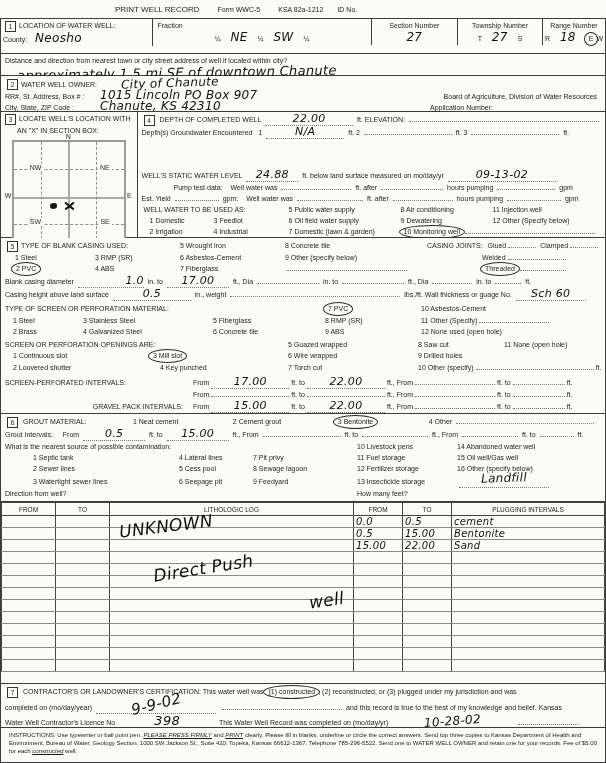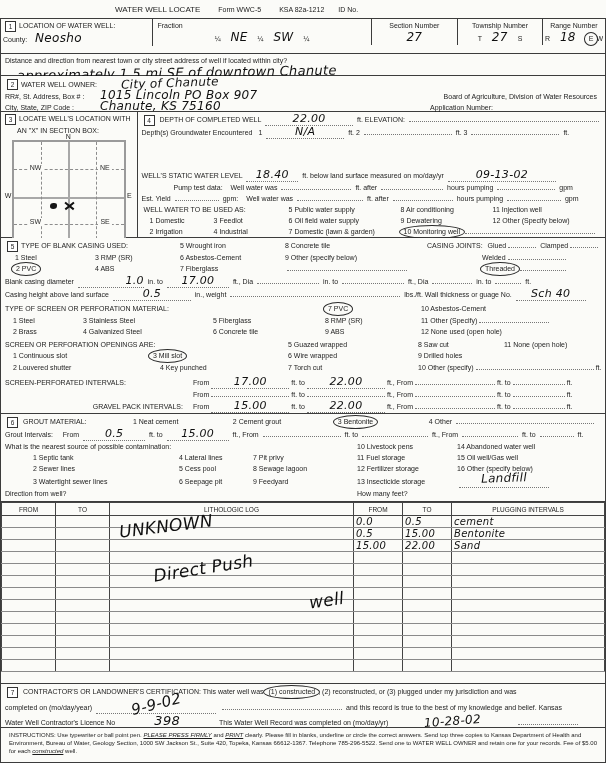--- a/index.html
+++ b/index.html
@@ -36,21 +36,21 @@
   .ln{line-height:11px;white-space:nowrap;}
   .em{font-style:italic;text-decoration:underline;}
   .sig{position:absolute;right:18px;bottom:-6px;font-size:18px;transform:rotate(-5deg);}
 </style>
 </head>
 <body>
 
 <div class="page">
 
   <div class="row" style="height:18px;align-items:center;padding-left:115px;">
-    <span class="lbl" style="font-size:8px;">WATER WELL LOCATE</span>
+    <span class="lbl" style="font-size:8px;">PRINT WELL RECORD</span>
     <span class="lbl" style="margin-left:18px;">Form WWC-5</span>
     <span class="lbl" style="margin-left:18px;">KSA 82a-1212</span>
     <span class="lbl" style="margin-left:14px;">ID No.</span>
   </div>
 
   <div class="sec first" style="height:58px;">
     <div class="row" style="height:34px;">
       <div style="width:148px;border-right:1px solid #3c3c3c;padding:1px 2px;">
         <div class="ln"><span class="secnum">1</span><span>LOCATION OF WATER WELL:</span></div>
         <div class="ln"><span>County:</span>
@@ -95,21 +95,21 @@
       <span>WATER WELL OWNER:</span>
       <span class="hw hw12" style="margin-left:24px;transform:rotate(-2deg);">City of Chanute</span>
     </div>
     <div class="row" style="height:11px;">
       <span style="width:95px;">RR#, St. Address, Box #  :</span>
       <span class="hw hw12">1015 Lincoln PO Box 907</span>
       <span style="margin-left:auto;padding-right:4px;">Board of Agriculture, Division of Water Resources</span>
     </div>
     <div class="row" style="height:11px;">
       <span style="width:95px;">City, State, ZIP Code      :</span>
-      <span class="hw hw12">Chanute, KS 75160</span>
+      <span class="hw hw12">Chanute, KS 42310</span>
       <span style="margin-left:auto;padding-right:108px;">Application Number:</span>
     </div>
   </div>
 
   <div class="sec row" style="height:126px;align-items:stretch;">
     <div style="width:148px;border-right:1px solid #3c3c3c;padding:1px 2px;">
       <div class="ln"><span class="secnum">3</span><span>LOCATE WELL'S LOCATION WITH</span></div>
       <div class="ln" style="padding-left:14px;">AN "X" IN SECTION BOX:</div>
       <div class="compass">
         <span class="cdir" style="top:-9px;left:51px;">N</span>
@@ -143,21 +143,21 @@
       <div class="ln"><span>Depth(s) Groundwater Encountered</span>
         <span style="margin-left:4px;">1</span>
         <span class="fill" style="width:78px;"><span class="hw hw11">N/A</span></span>
         <span>ft. 2</span>
         <span class="dots" style="width:88px;"></span>
         <span>ft. 3</span>
         <span class="dots" style="width:88px;"></span>
         <span>ft.</span>
       </div>
       <div class="ln"><span>WELL'S STATIC WATER LEVEL</span>
-        <span class="fill" style="width:52px;"><span class="hw hw11">18.40</span></span>
+        <span class="fill" style="width:52px;"><span class="hw hw11">24.88</span></span>
         <span>ft. below land surface measured on mo/day/yr</span>
         <span class="fill" style="width:108px;margin-top:30px;"><span class="hw hw11">09-13-02</span></span>
       </div>
       <div class="ln" style="padding-left:32px;"><span>Pump test data:</span>
         <span style="margin-left:6px;">Well water was</span>
         <span class="dots" style="width:70px;"></span>
         <span>ft. after</span>
         <span class="dots" style="width:62px;"></span>
         <span>hours pumping</span>
         <span class="dots" style="width:58px;"></span>
@@ -233,21 +233,21 @@
       <span class="dots" style="width:40px;"></span>
       <span>in. to</span>
       <span class="dots" style="width:26px;"></span>
       <span>ft.</span>
     </div>
     <div class="ln"><span>Casing height above land surface</span>
       <span class="fill" style="width:78px;"><span class="hw hw11">0.5</span></span>
       <span>in., weight</span>
       <span class="dots" style="width:170px;"></span>
       <span>lbs./ft. Wall thickness or guage No.</span>
-      <span class="fill" style="width:70px;"><span class="hw hw11">Sch 40</span></span>
+      <span class="fill" style="width:70px;"><span class="hw hw11">Sch 60</span></span>
     </div>
     <div class="g" style="grid-template-columns:78px 130px 112px 96px 1fr;margin-top:2px;">
       <div class="ln" style="grid-column:1/span 3;">TYPE OF SCREEN OR PERFORATION MATERIAL:</div>
       <div class="ln"><span class="circ">7 PVC</span></div>
       <div class="ln">10 Asbestos-Cement</div>
       <div class="ln" style="padding-left:8px;">1 Steel</div>
       <div class="ln">3 Stainless Steel</div>
       <div class="ln">5 Fiberglass</div>
       <div class="ln">8 RMP (SR)</div>
       <div class="ln"><span>11 Other (Specify)</span><span class="dots" style="width:70px;"></span></div>

